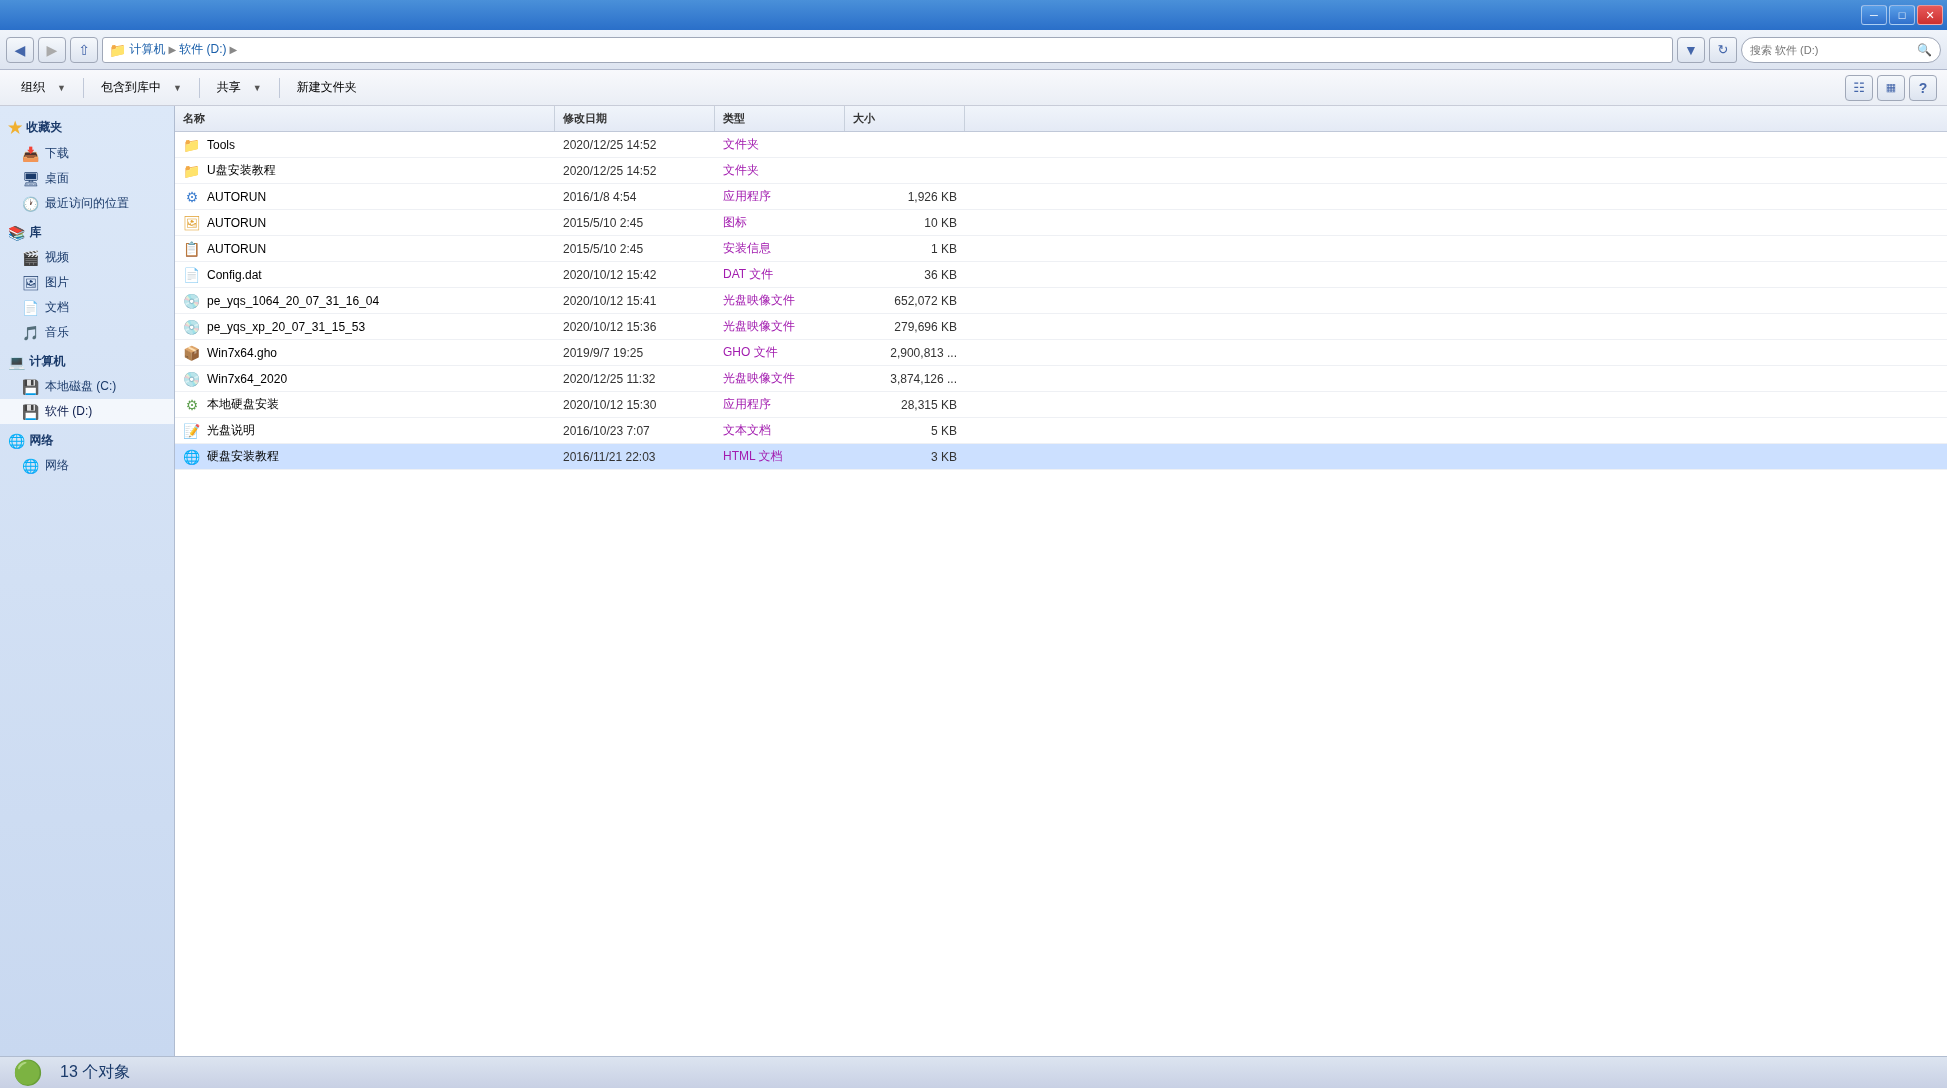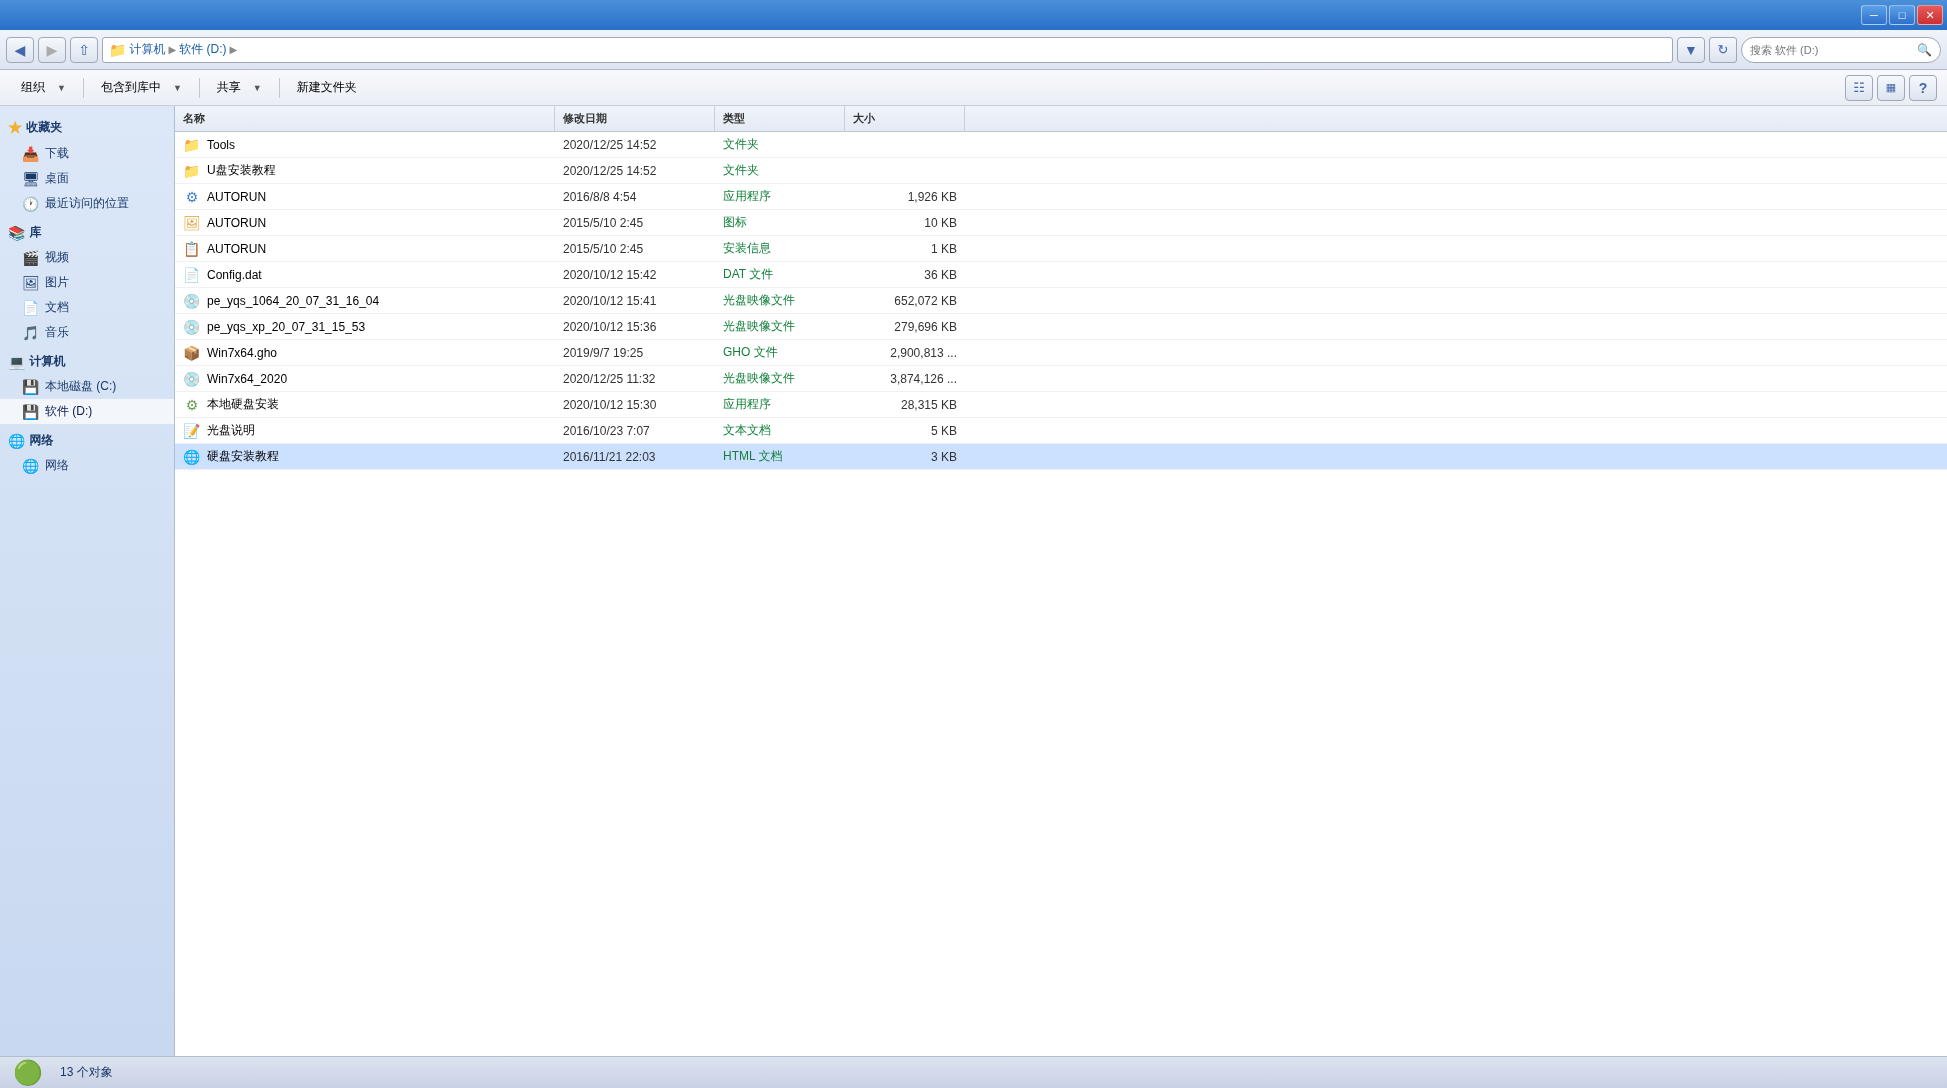--- a/index.html
+++ b/index.html
@@ -256,21 +256,21 @@
       height: 100%;
       overflow: hidden;
       white-space: nowrap;
     }
     .file-cell-name {
       width: 380px;
       gap: 6px;
       font-size: 12px;
     }
     .file-cell-date { width: 160px; color: #333; }
-    .file-cell-type { width: 130px; color: #15803d; }
+    .file-cell-type { width: 130px; color: #a21caf; }
     .file-cell-size { width: 120px; color: #333; justify-content: flex-end; }
 
     .file-icon {
       width: 18px;
       height: 18px;
       display: flex;
       align-items: center;
       justify-content: center;
       font-size: 14px;
       flex-shrink: 0;
@@ -288,21 +288,21 @@
     }
     .statusbar-icon {
       width: 32px;
       height: 32px;
       display: flex;
       align-items: center;
       justify-content: center;
       font-size: 22px;
     }
     .statusbar-text {
-      font-size: 12px;
+      font-size: 16px;
       color: #1a3a6a;
     }
 
     .dropdown-arrow {
       font-size: 9px;
       color: #555;
     }
   </style>
 </head>
 <body>
@@ -458,21 +458,21 @@
       </div>
       <div class="file-cell file-cell-date">2020/12/25 14:52</div>
       <div class="file-cell file-cell-type">文件夹</div>
       <div class="file-cell file-cell-size"></div>
     </div>
         <div class="file-row">
       <div class="file-cell file-cell-name">
         <span class="file-icon" style="color:#4080d0">⚙</span>
         <span>AUTORUN</span>
       </div>
-      <div class="file-cell file-cell-date">2016/8/8 4:54</div>
+      <div class="file-cell file-cell-date">2016/1/8 4:54</div>
       <div class="file-cell file-cell-type">应用程序</div>
       <div class="file-cell file-cell-size">1,926 KB</div>
     </div>
         <div class="file-row">
       <div class="file-cell file-cell-name">
         <span class="file-icon" style="color:#e0a030">🖼</span>
         <span>AUTORUN</span>
       </div>
       <div class="file-cell file-cell-date">2015/5/10 2:45</div>
       <div class="file-cell file-cell-type">图标</div>

